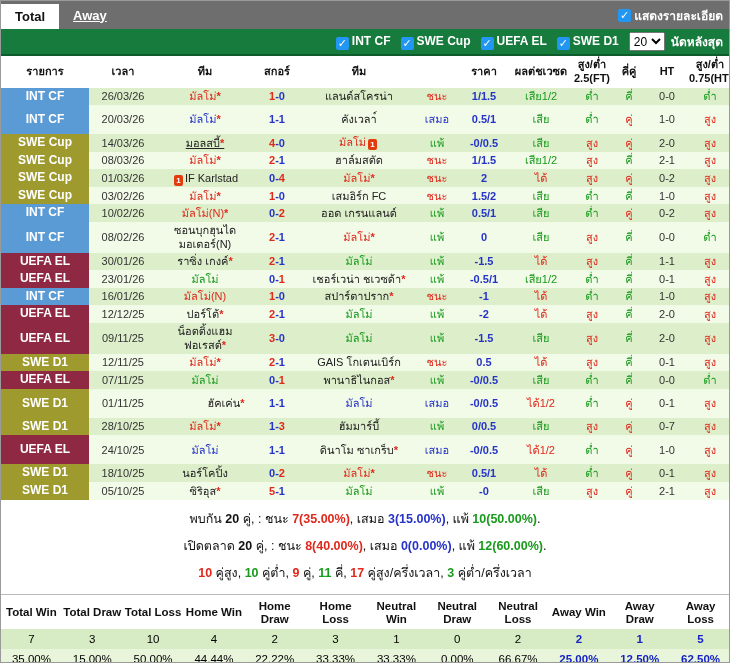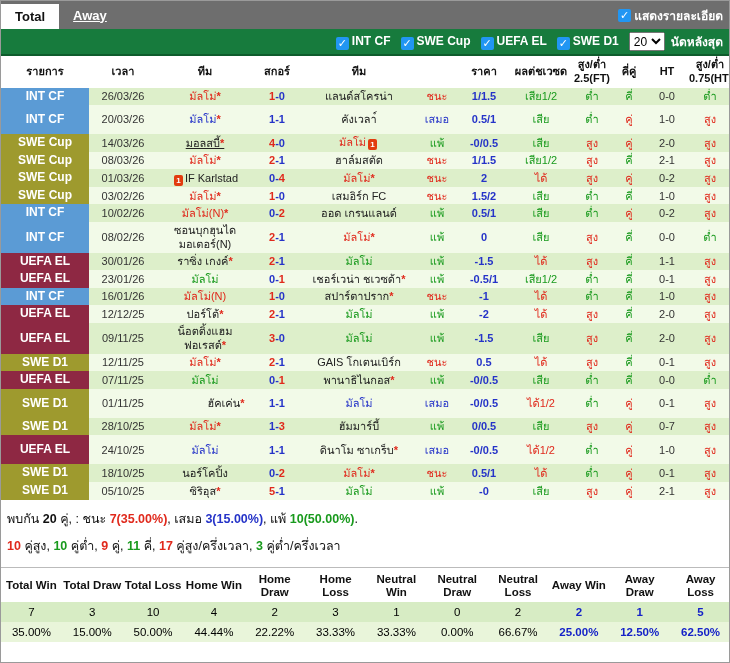--- a/index.html
+++ b/index.html
@@ -38,21 +38,21 @@
   td.score{font-weight:bold;}
   td.result{word-break:break-all;}
   td.ht{color:#333;}
   .star{color:#e0291c;font-weight:bold;}
   .redcard{display:inline-block;width:9px;height:11px;background:#e23b0e;border-radius:2px;color:#fff;
            font-size:8px;line-height:11px;text-align:center;font-weight:bold;vertical-align:-1px;margin:0 2px;}
   .teamname{cursor:pointer;}
 
   
   .summary{padding:6px 6px 4px 6px;font-size:12.5px;color:#111;border-bottom:1px solid #bbb;background:#fff;}
-  .summary .line{margin:3px 0 7px 0;}
+  .summary .line{margin:3px 0 7px 0;text-align:center;}
   .summary b{font-weight:bold;}
 
   
   table.stats{width:730px;border-collapse:collapse;table-layout:fixed;font-size:11.5px;margin-top:2px;}
   table.stats th{font-weight:bold;color:#111;background:#fff;padding:3px 1px;line-height:1.15;word-wrap:break-word;}
   table.stats td{text-align:center;padding:4px 0;}
   tr.cnt-row{background:#d7ecc4;}
   tr.pct-row{background:#e9f5da;}
   .away-hl{color:#1522c8;font-weight:bold;}
 </style>
@@ -388,20 +388,21 @@
           <td><span style="color: rgb(224, 41, 28);">สูง</span></td>
           <td><span style="color: rgb(224, 41, 28);">คู่</span></td>
           <td class="ht">2-1</td>
           <td><span style="color: rgb(224, 41, 28);">สูง</span></td>
         </tr>
       </tbody>
   </table>
 
   <div class="summary" id="summary-block">
       <div class="line"><span>พบกัน </span><b>20</b><span> คู่, : ชนะ </span><b style="color: rgb(224, 41, 28);">7(35.00%)</b><span>, เสมอ </span><b style="color: rgb(37, 51, 200);">3(15.00%)</b><span>, แพ้ </span><b style="color: rgb(25, 154, 29);">10(50.00%)</b><span>.</span></div>
+      <div class="line"><span>เปิดตลาด </span><b>20</b><span> คู่, : ชนะ </span><b style="color: rgb(224, 41, 28);">8(40.00%)</b><span>, เสมอ </span><b style="color: rgb(37, 51, 200);">0(0.00%)</b><span>, แพ้ </span><b style="color: rgb(25, 154, 29);">12(60.00%)</b><span>.</span></div>
       <div class="line"><b style="color: rgb(224, 41, 28);">10</b><span> คู่สูง, </span><b style="color: rgb(25, 154, 29);">10</b><span> คู่ต่ำ, </span><b style="color: rgb(224, 41, 28);">9</b><span> คู่, </span><b style="color: rgb(25, 154, 29);">11</b><span> คี่, </span><b style="color: rgb(224, 41, 28);">17</b><span> คู่สูง/ครึ่งเวลา, </span><b style="color: rgb(25, 154, 29);">3</b><span> คู่ต่ำ/ครึ่งเวลา</span></div>
     </div>
 
   <table class="stats">
     <thead>
         <tr id="stats-head">
           <th>Total Win</th>
           <th>Total Draw</th>
           <th>Total Loss</th>
           <th>Home Win</th>

